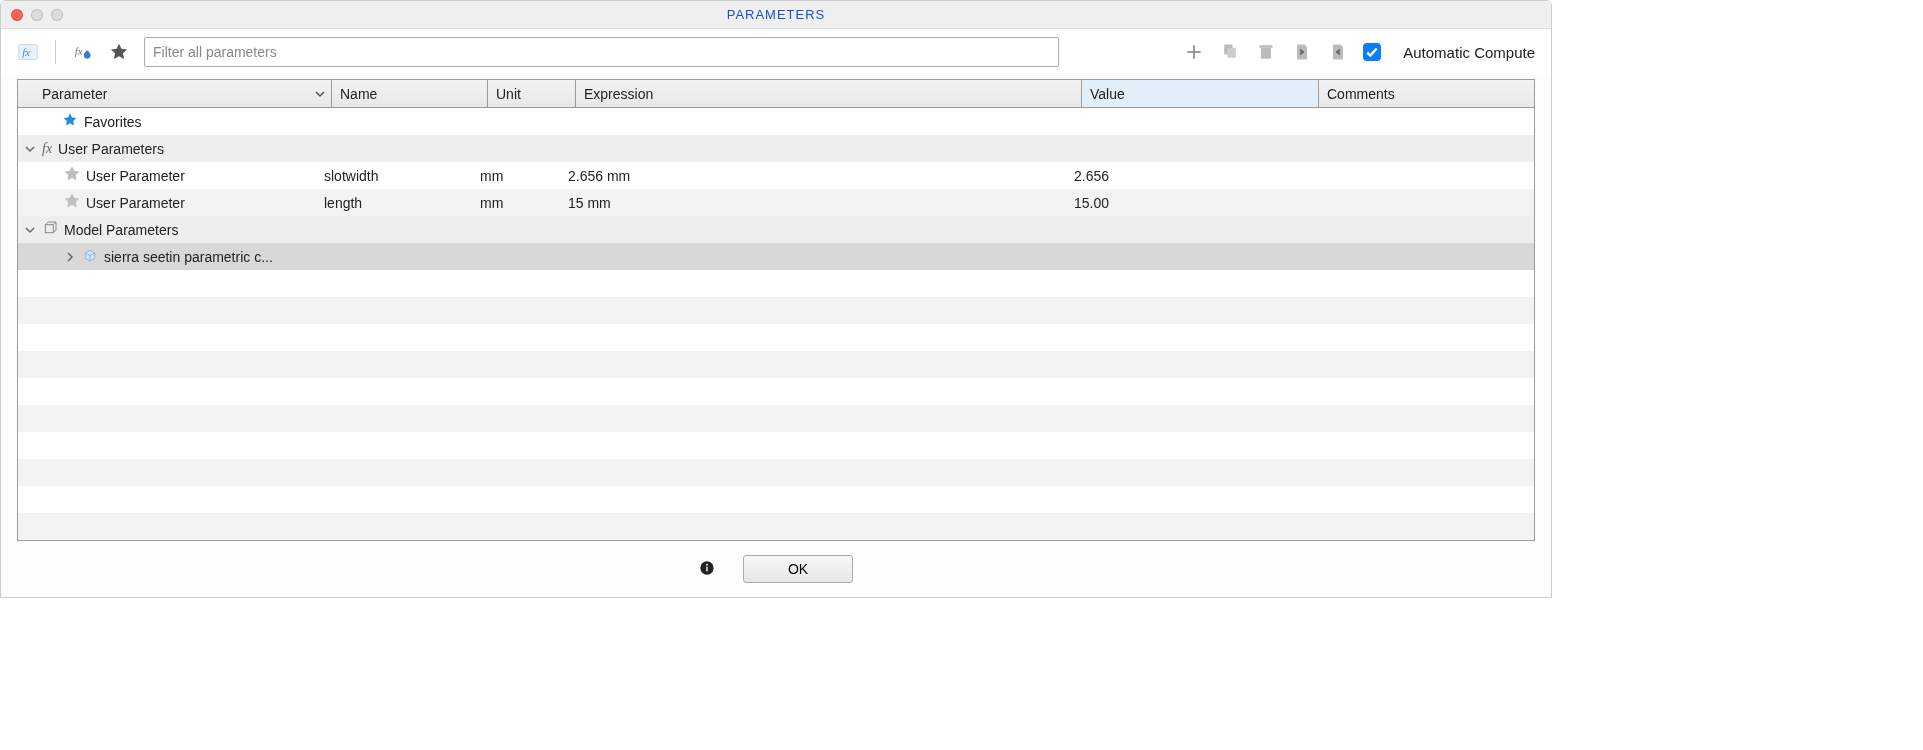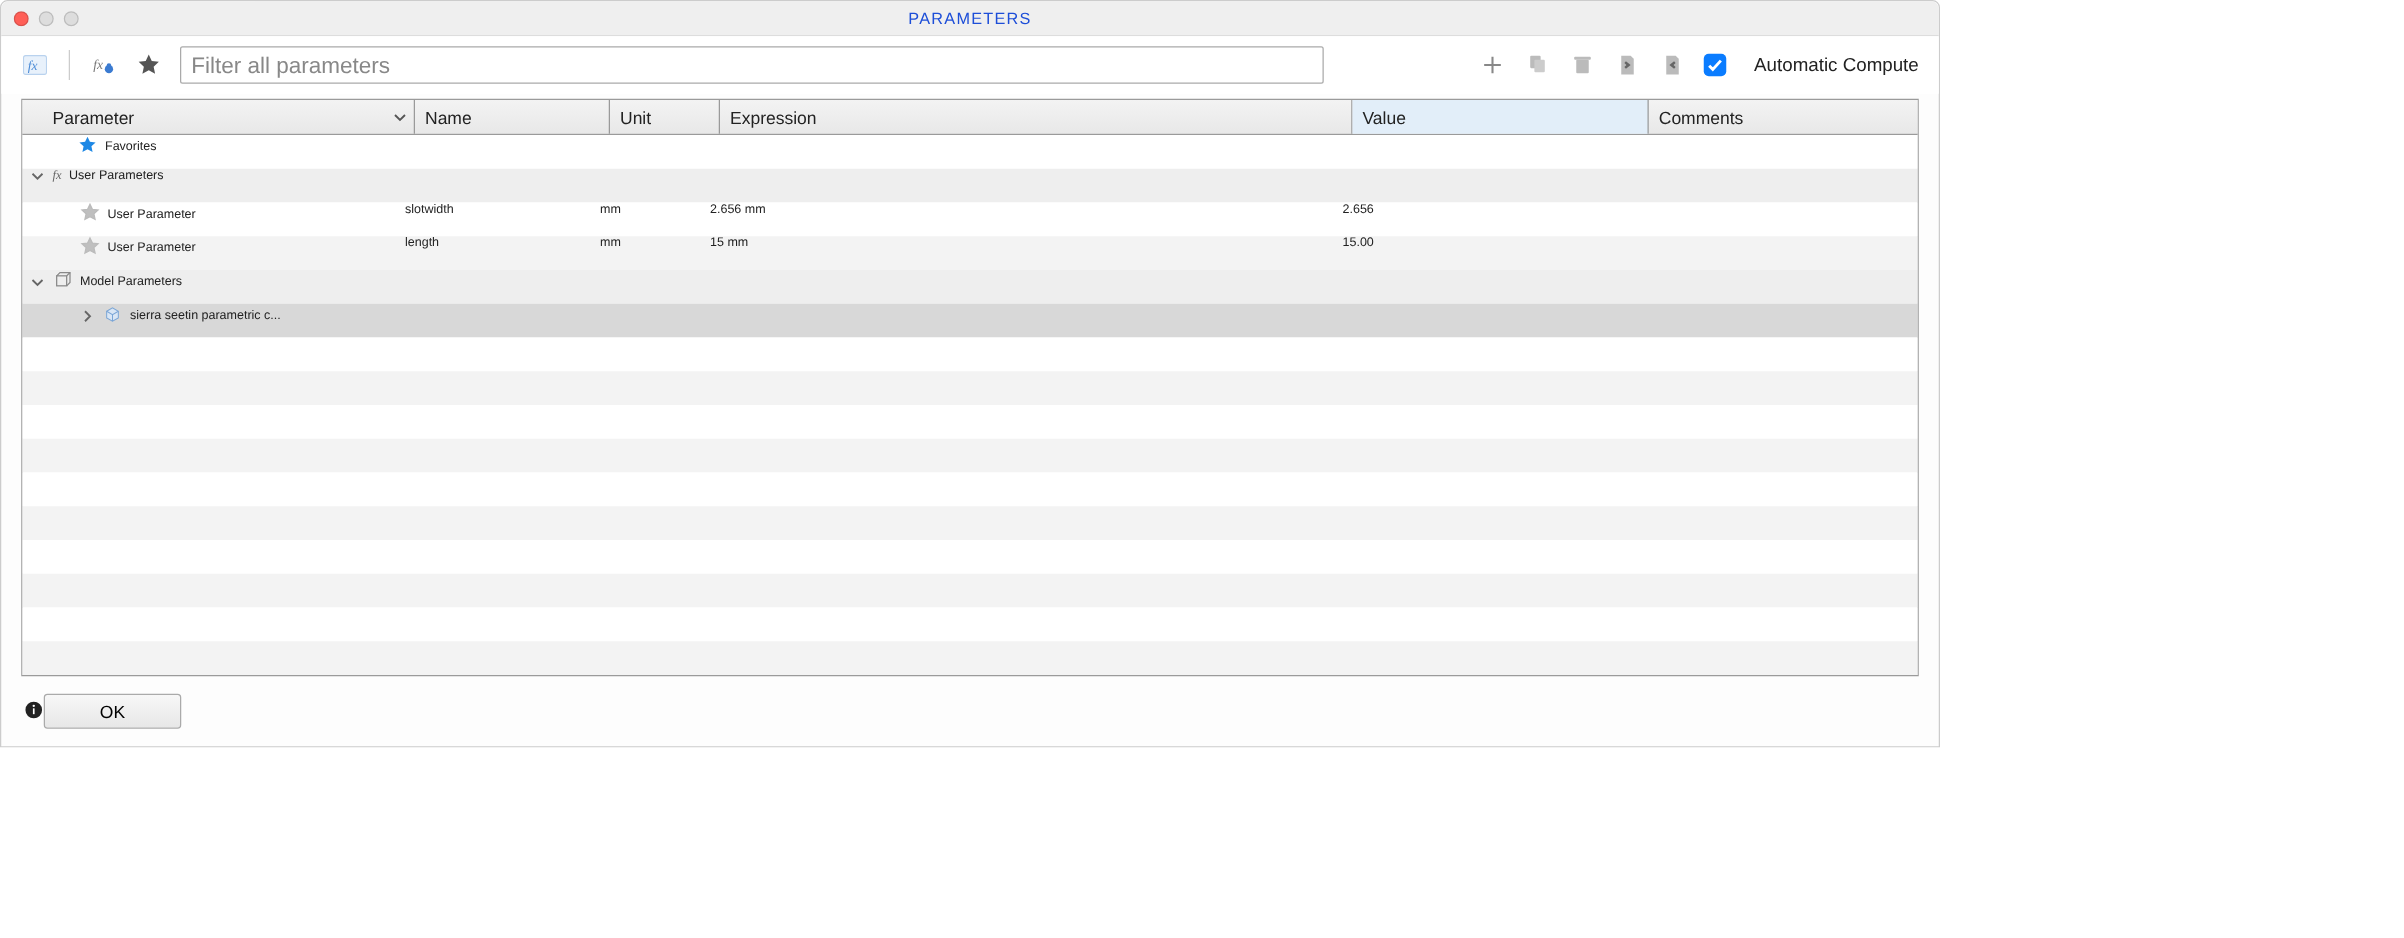--- a/index.html
+++ b/index.html
@@ -67,21 +67,21 @@
     cursor: pointer;
   }
   .icon-btn svg { width: 20px; height: 20px; }
   .filter-input {
     flex: 0 0 auto;
     width: 915px;
     height: 30px;
     border: 1px solid #aaa;
     border-radius: 2px;
     padding: 0 8px;
-    font-size: 18px;
+    font-size: 14px;
     color: #555;
     background: #fff;
   }
   .filter-input::placeholder { color: #888; }
   .tb-right {
     margin-left: auto;
     display: flex;
     align-items: center;
     gap: 14px;
   }
@@ -130,44 +130,45 @@
   .col-param  { width: 298px; }
   .col-name   { width: 156px; }
   .col-unit   { width: 88px; }
   .col-expr   { width: 506px; }
   .col-value  { width: 237px; }
   .col-comm   { flex: 1; }
 
   .tbody .row {
     display: flex;
     height: 27px;
-    align-items: flex-start;
-    font-size: 10px;
+    align-items: center;
+    font-size: 14px;
   }
   .tbody .row:nth-child(even) { background: #f3f3f3; }
   .tbody .row:nth-child(odd)  { background: #ffffff; }
   .tbody .row.group { background: #eeeeee; font-weight: 400; }
   .tbody .row.sel   { background: #d8d8d8; }
 
   .cell { padding: 0 8px; }
   .cell.param { display: flex; align-items: center; gap: 6px; }
   .indent-0 { padding-left: 6px; }
   .indent-1 { padding-left: 26px; }
   .indent-2 { padding-left: 46px; }
 
   .disclosure {
     width: 12px; display:inline-flex; justify-content:center;
     color:#666; font-size:11px;
   }
 
   .footer {
     display: flex;
     align-items: center;
-    justify-content: flex-start;
+    justify-content: center;
     padding: 14px 18px 14px 18px;
+    gap: 28px;
   }
   .info-icon { color:#222; }
   .ok-btn {
     width: 110px; height: 28px;
     background: linear-gradient(#f7f7f7,#e7e7e7);
     border: 1px solid #aaa;
     border-radius: 3px;
     font-size: 14px;
     cursor: pointer;
   }

